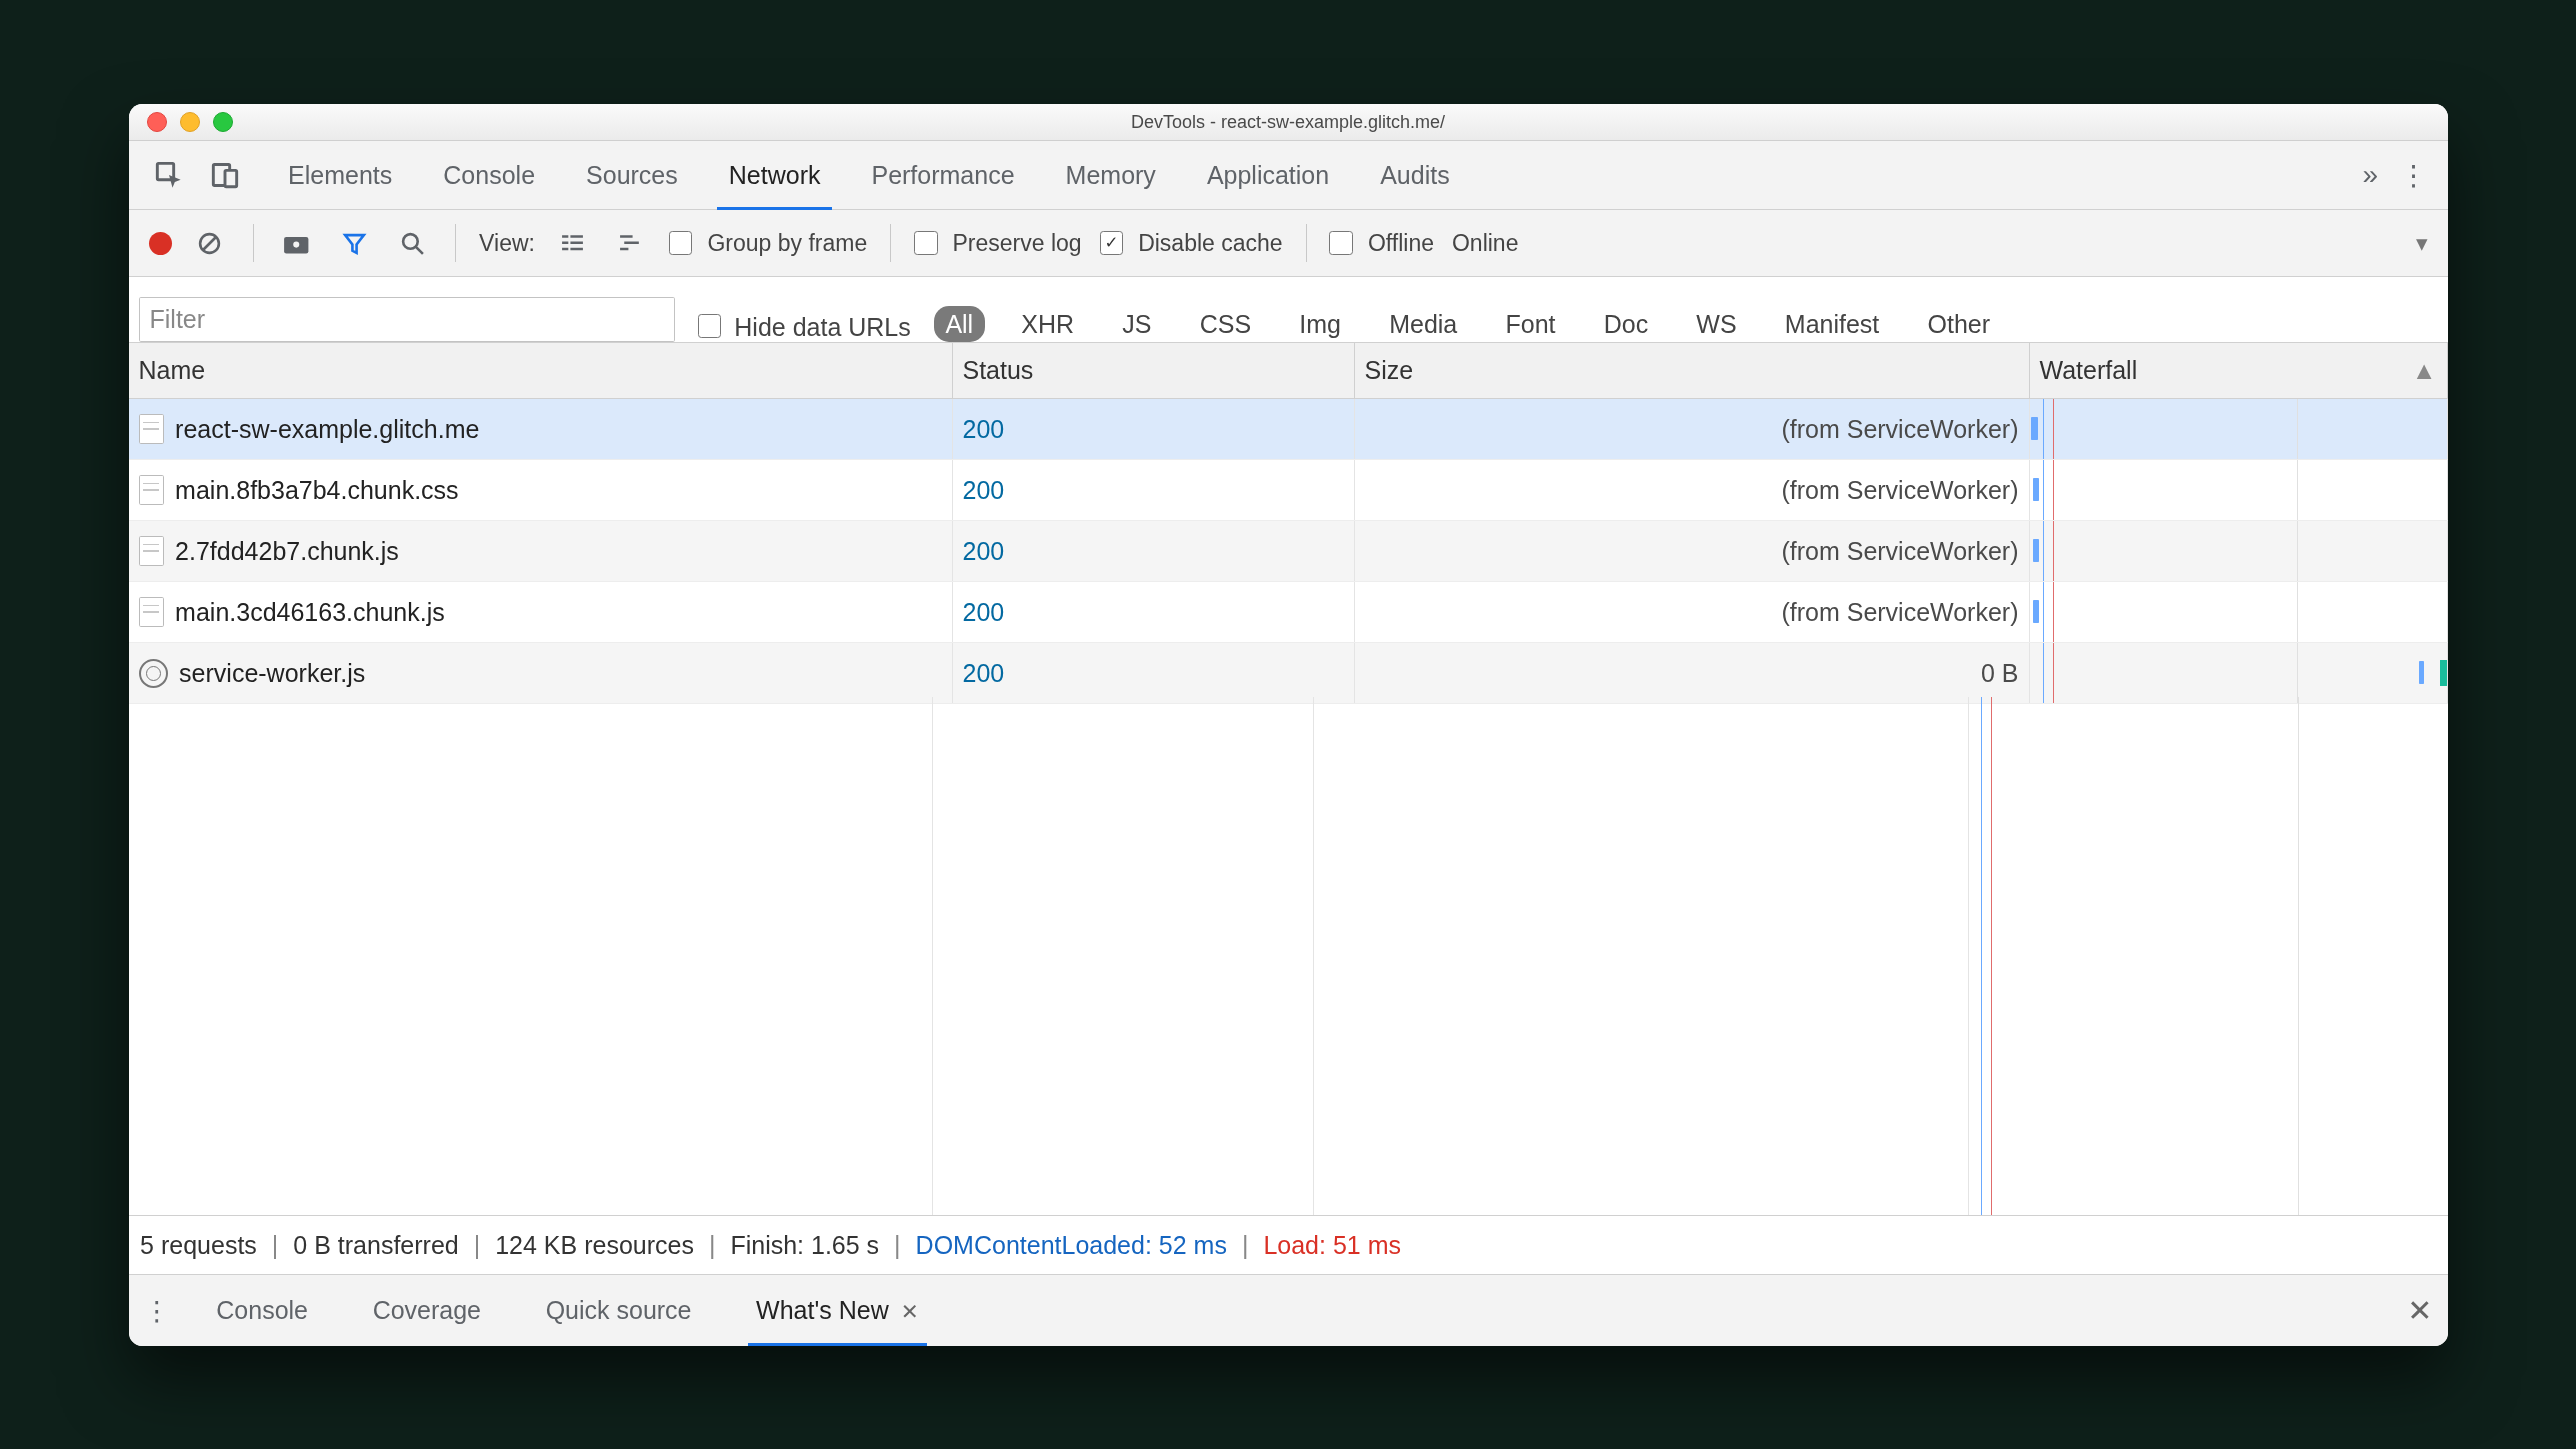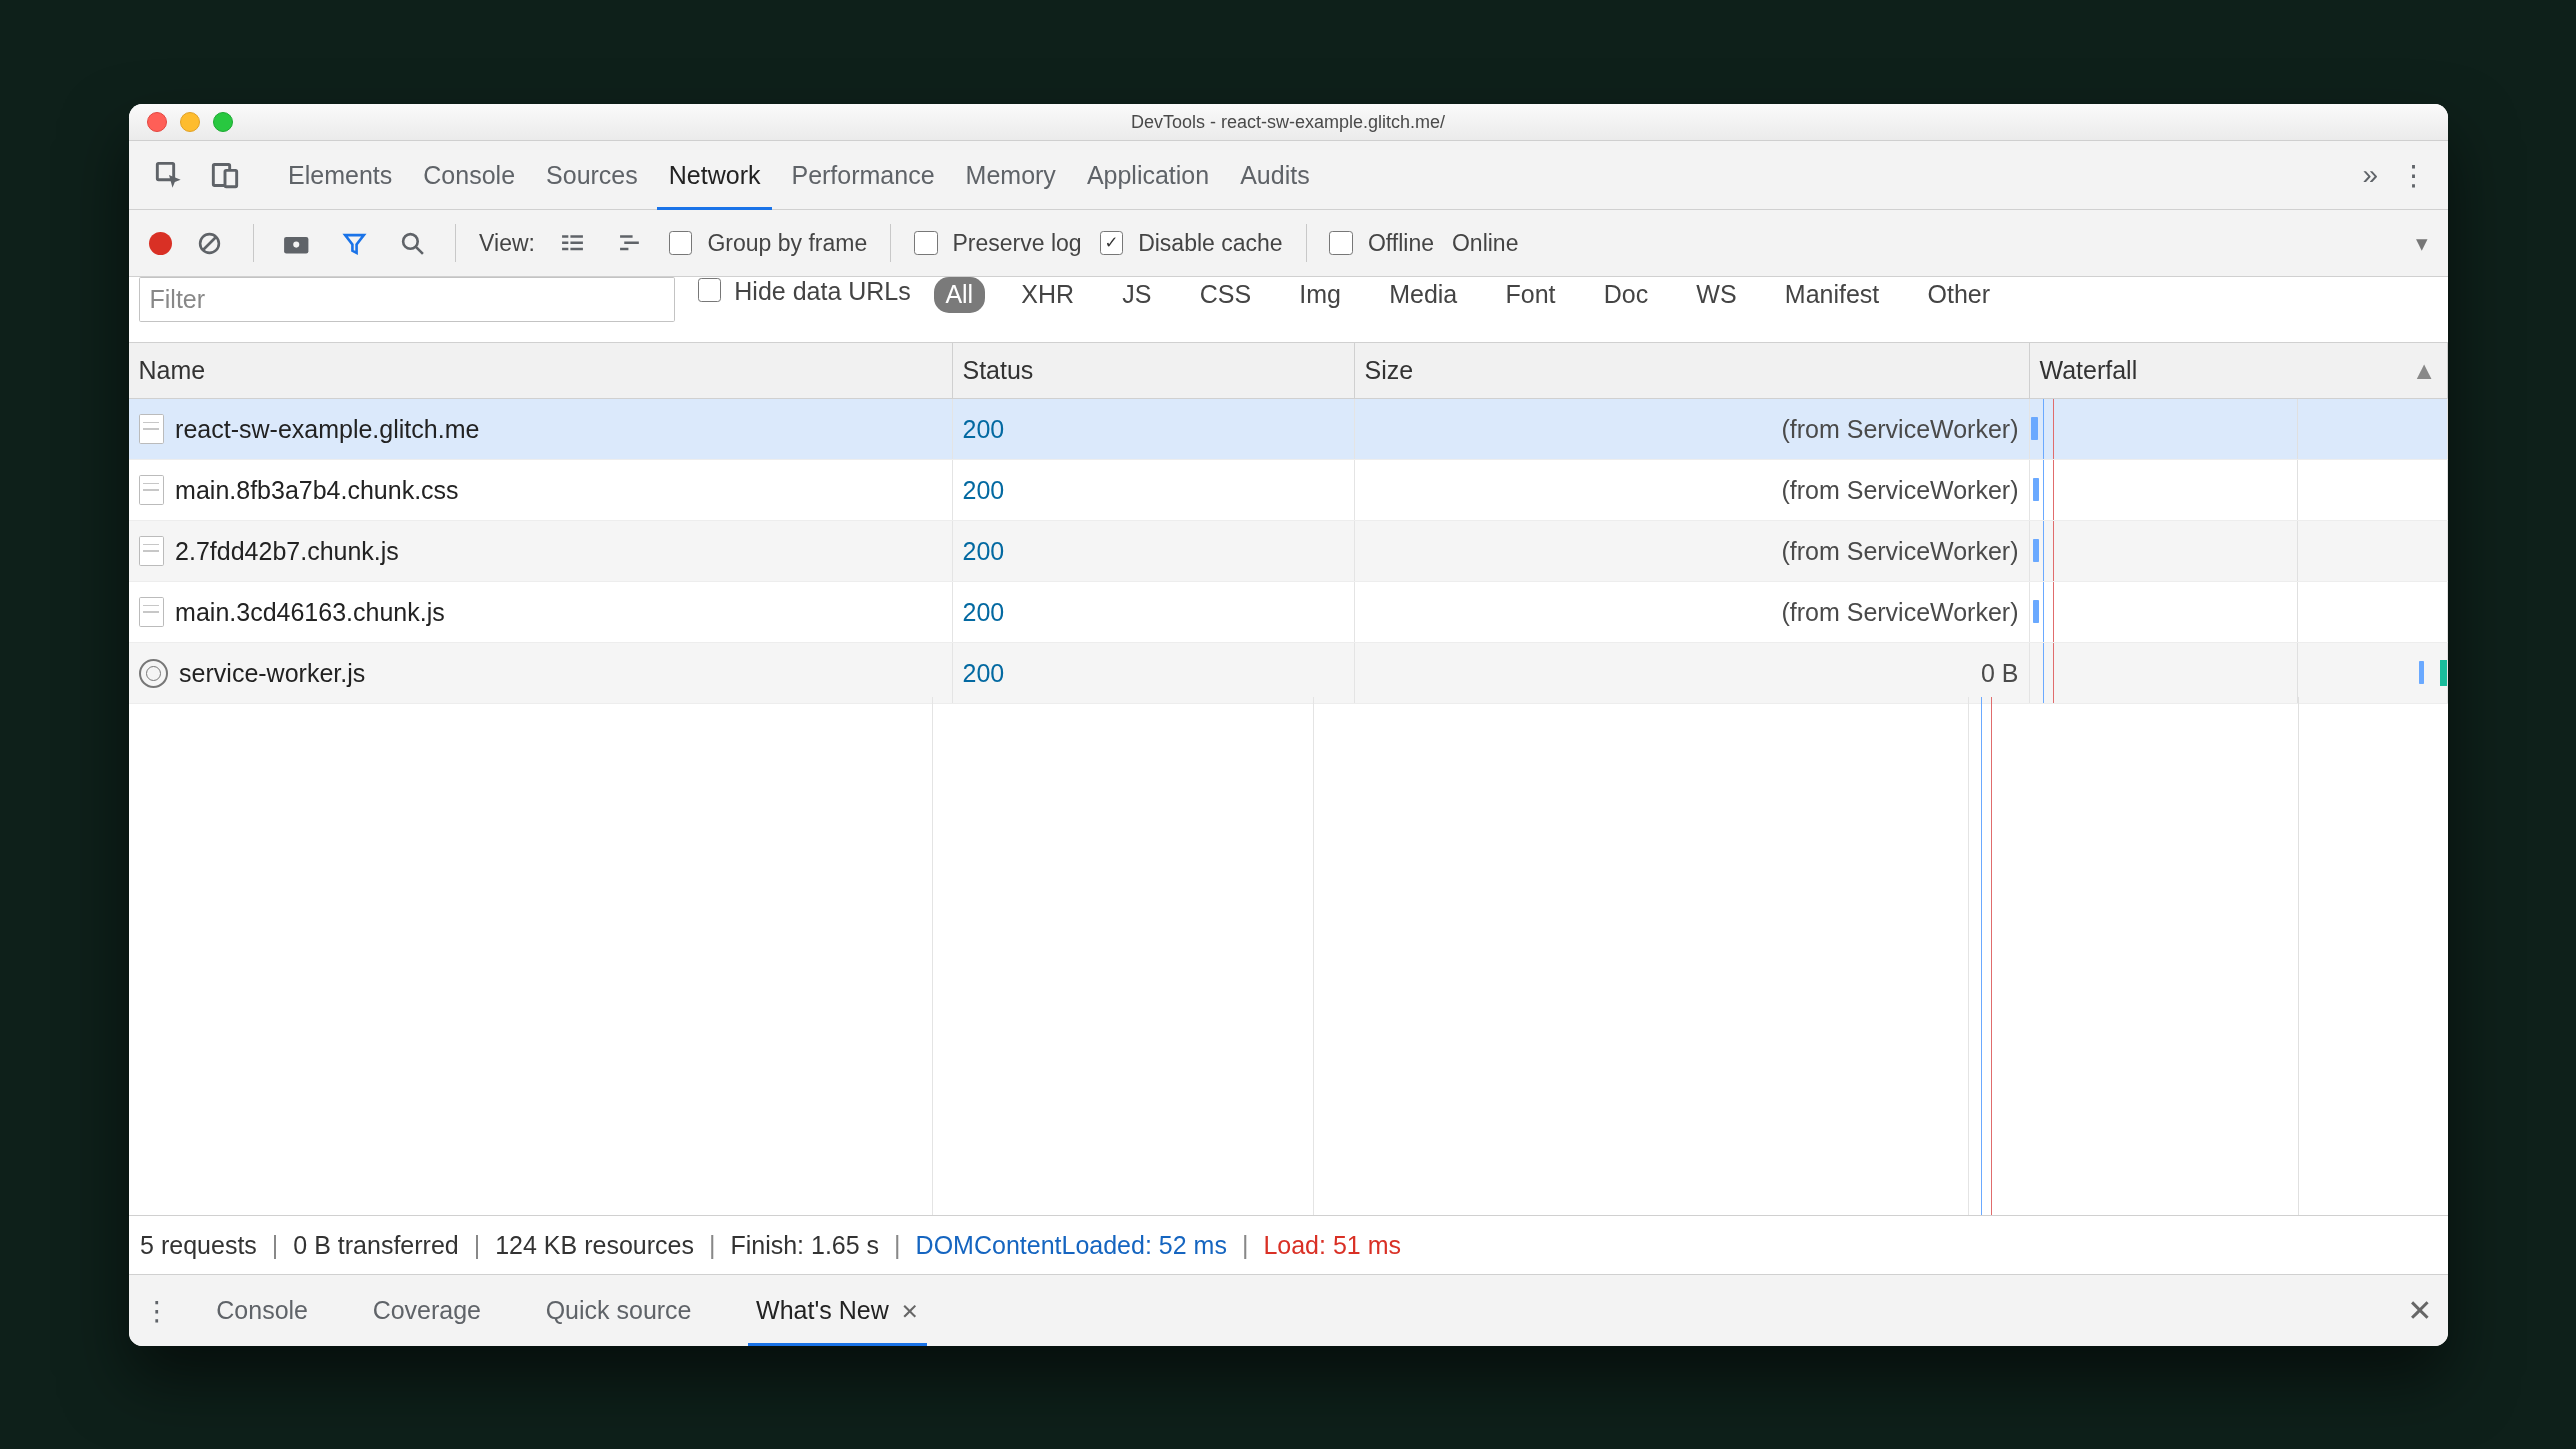--- a/index.html
+++ b/index.html
@@ -52,41 +52,41 @@
   }
   
   .tabs{
     display:flex;align-items:center;height:68px;
     border-bottom:0.8px solid var(--border);
     background:var(--toolbar-bg);
     padding:0 20px;gap:5px;
   }
   .tabs .lefticons{display:flex;gap:16.6px;margin-right:33px}
   .icon-btn{display:flex;align-items:center;justify-content:center;width:40px;height:40px;color:#5f6368;border-radius:3.3px}
-  .tablist{display:flex;gap:21px;flex:1;align-items:flex-start;color:#5f6368}
+  .tablist{display:flex;gap:41px;flex:1;align-items:flex-start;color:#5f6368}
   .tab{padding:20px 5px;position:relative;font-size:25px;cursor:pointer}
   .tab.active{color:#222}
   .tab.active::after{content:"";position:absolute;left:-6.6px;right:-6.6px;bottom:-0.8px;height:3.3px;background:#1a73e8}
   .overflow{margin-left:auto;display:flex;align-items:center;gap:21.5px;color:#5f6368}
   
   .toolbar{
     display:flex;align-items:center;height:66px;
     border-bottom:0.8px solid var(--border);
     padding:0 20px;gap:18px;background:var(--toolbar-bg);
     font-size:23px;color:#444;
   }
   .record{width:23px;height:23px;border-radius:50%;background:#d93025}
   .sep{width:0.8px;height:38px;background:#c8c8c8;margin:0 5px}
   .chk{width:21.5px;height:21.5px;border:1.7px solid #777;border-radius:3.3px;display:inline-flex;align-items:center;justify-content:center;background:#fff;font-size:16.6px;color:#333;position:relative;top:-1.7px;margin-right:5px}
   .chk.checked::after{content:"✓";position:relative;top:0px}
   .toolbar .grp{display:flex;align-items:flex-end;gap:10px}
   .drop-caret{margin-left:auto;color:#777}
   
   .filterbar{
-    display:flex;align-items:flex-start;height:65px;
+    display:flex;align-items:flex-end;height:65px;
     border-bottom:0.8px solid var(--border);
     padding:0 10px;gap:23px;background:#fff;font-size:25px;color:#444;
   }
   .filter-input{
     width:514px;height:43px;border:0.8px solid #c3c3c3;border-radius:1.7px;
     background:#fff;font-size:25px;padding:0 10px;color:#888;
   }
   .filter-input::placeholder{color:#888}
   .pill{padding:3.3px 11.6px;border-radius:15px}
   .pill.active{background:var(--filter-active);color:#fff}

